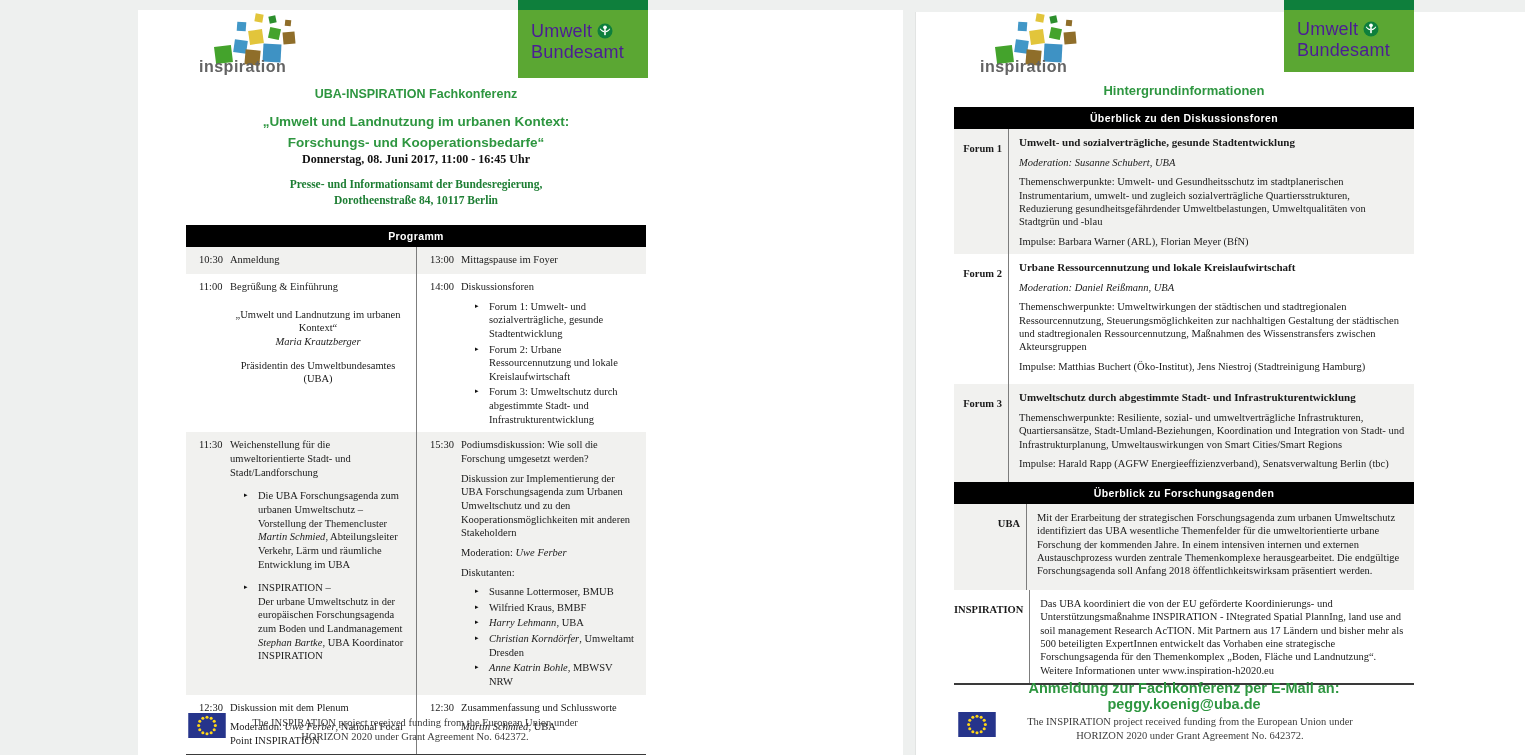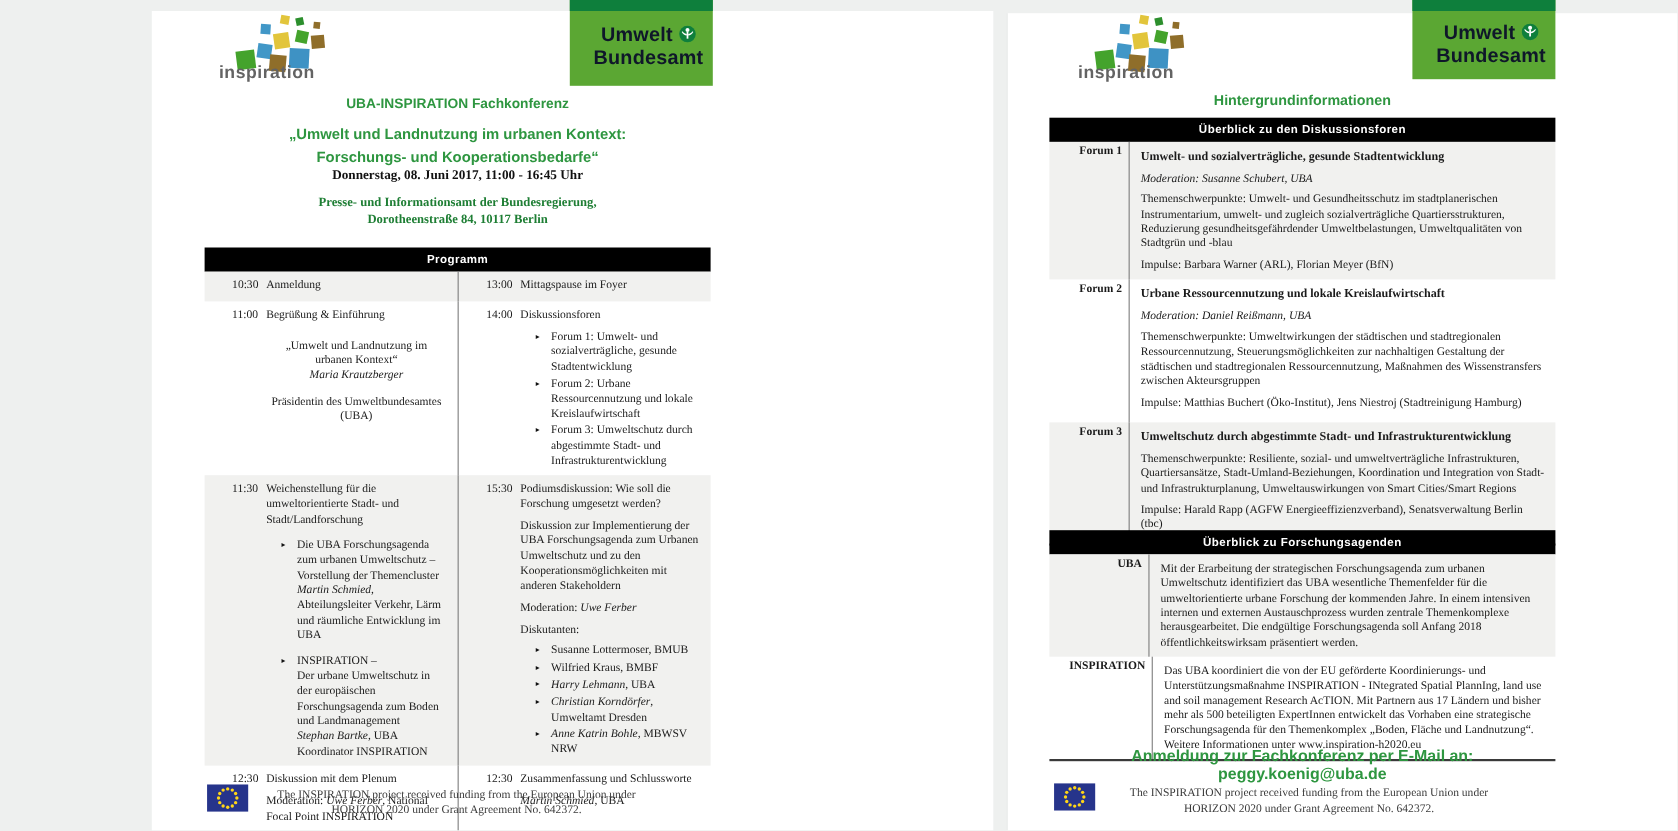--- a/index.html
+++ b/index.html
@@ -13,54 +13,54 @@
 
   
   .logo-insp { position:absolute; width:140px; height:66px; }
   .logo-insp .word { position:absolute; left:6px; bottom:2px;
       font-family:"Liberation Sans", sans-serif; font-weight:bold;
       font-size:16px; color:#636363; letter-spacing:0.5px; }
   .sq { position:absolute; }
 
   .logo-uba { position:absolute; width:130px; background:#5ba733; }
   .logo-uba .strip { height:10px; background:#0e7f3c; }
-  .logo-uba .txt { padding:12px 0 0 13px; color:#0f172a;
-      font-family:"Liberation Sans", sans-serif; font-weight:bold;
-      font-size:18px; line-height:19px; letter-spacing:0.2px;text-align:center; }
+  .logo-uba .txt { padding:12px 0 0 13px; color:#4c1d95;
+      font-family:"Liberation Sans", sans-serif; font-weight:normal;
+      font-size:18px; line-height:19px; letter-spacing:0.2px; }
   .uba-ico { display:inline-block; vertical-align:-2px; margin-left:5px; }
 
   
   .green-sans { font-family:"Liberation Sans", sans-serif; font-weight:bold; color:#2e9640; text-align:center; }
   .ctrcol { position:absolute; left:48px; width:460px; text-align:center; }
   .ctrcol-r { position:absolute; left:38px; width:460px; text-align:center; }
 
   
   .bhead { background:#000; color:#fff; text-align:center;
       font-family:"Liberation Sans", sans-serif; font-weight:bold;
       font-size:10.5px; line-height:22px; letter-spacing:0.4px; }
   .ptable { position:absolute; left:48px; top:215px; width:460px; border-bottom:2px solid #3a3a3a; }
   .prow { display:flex; }
   .shade { background:#f1f1ef; }
-  .pcell { width:50%; display:flex; padding:6px 6px 6px 16px; font-size:10.5px; line-height:1.3; color:#1a1a1a;justify-content:space-between; }
+  .pcell { width:50%; display:flex; padding:6px 6px 6px 4px; font-size:10.5px; line-height:1.3; color:#1a1a1a;justify-content:space-between; }
   .pcell.rgt { border-left:1px solid #7d7d7d; }
   .time { width:40px; flex:0 0 40px; padding-left:9px; }
   .pc { flex:1; padding-right:4px; }
   .r1 { min-height:27px; } .r2 { min-height:137px; } .r3 { min-height:219px; } .r4 { min-height:57px; }
 
   .bul { display:flex; margin:2px 0 0 14px; }
   .bul .mk { flex:0 0 14px; font-family:"DejaVu Sans", sans-serif; font-size:7px; line-height:13px; color:#111; }
   .bul .bt { flex:1; }
   .it { font-style:italic; }
   .ctr { text-align:center; }
   .pre { white-space:pre-line; }
   .mt6 { margin-top:6px; } .mt10 { margin-top:10px; } .mt14 { margin-top:14px; }
 
   .ftable { position:absolute; width:460px; left:38px; border-bottom:2px solid #3a3a3a; }
   .frow { display:flex; font-size:10.5px; line-height:1.27; color:#1a1a1a; }
-  .flabel { flex:0 0 54px; text-align:right; font-weight:bold; padding:2px 6px 0 0;margin-left:18px; }
+  .flabel { flex:0 0 54px; text-align:right; font-weight:bold; padding:13px 6px 0 0; }
   .fbody  { flex:1; border-left:1px solid #7d7d7d; padding:7px 8px 6px 10px; }
   .ftitle { font-weight:bold; font-size:11px; }
   .f1 { min-height:110px; } .f2 { min-height:130px; } .f3 { min-height:110px; }
   .alabel { flex:0 0 72px; }
   .a1 { min-height:86px; } .a2 { min-height:84px; }
 
   
   .eufoot { position:absolute; display:flex; align-items:flex-start; }
   .eutxt { text-align:center; font-size:10.5px; line-height:1.35; color:#3c3c3c; padding-top:3px; }
   .euflag { flex:0 0 38px; margin-right:9px; }

